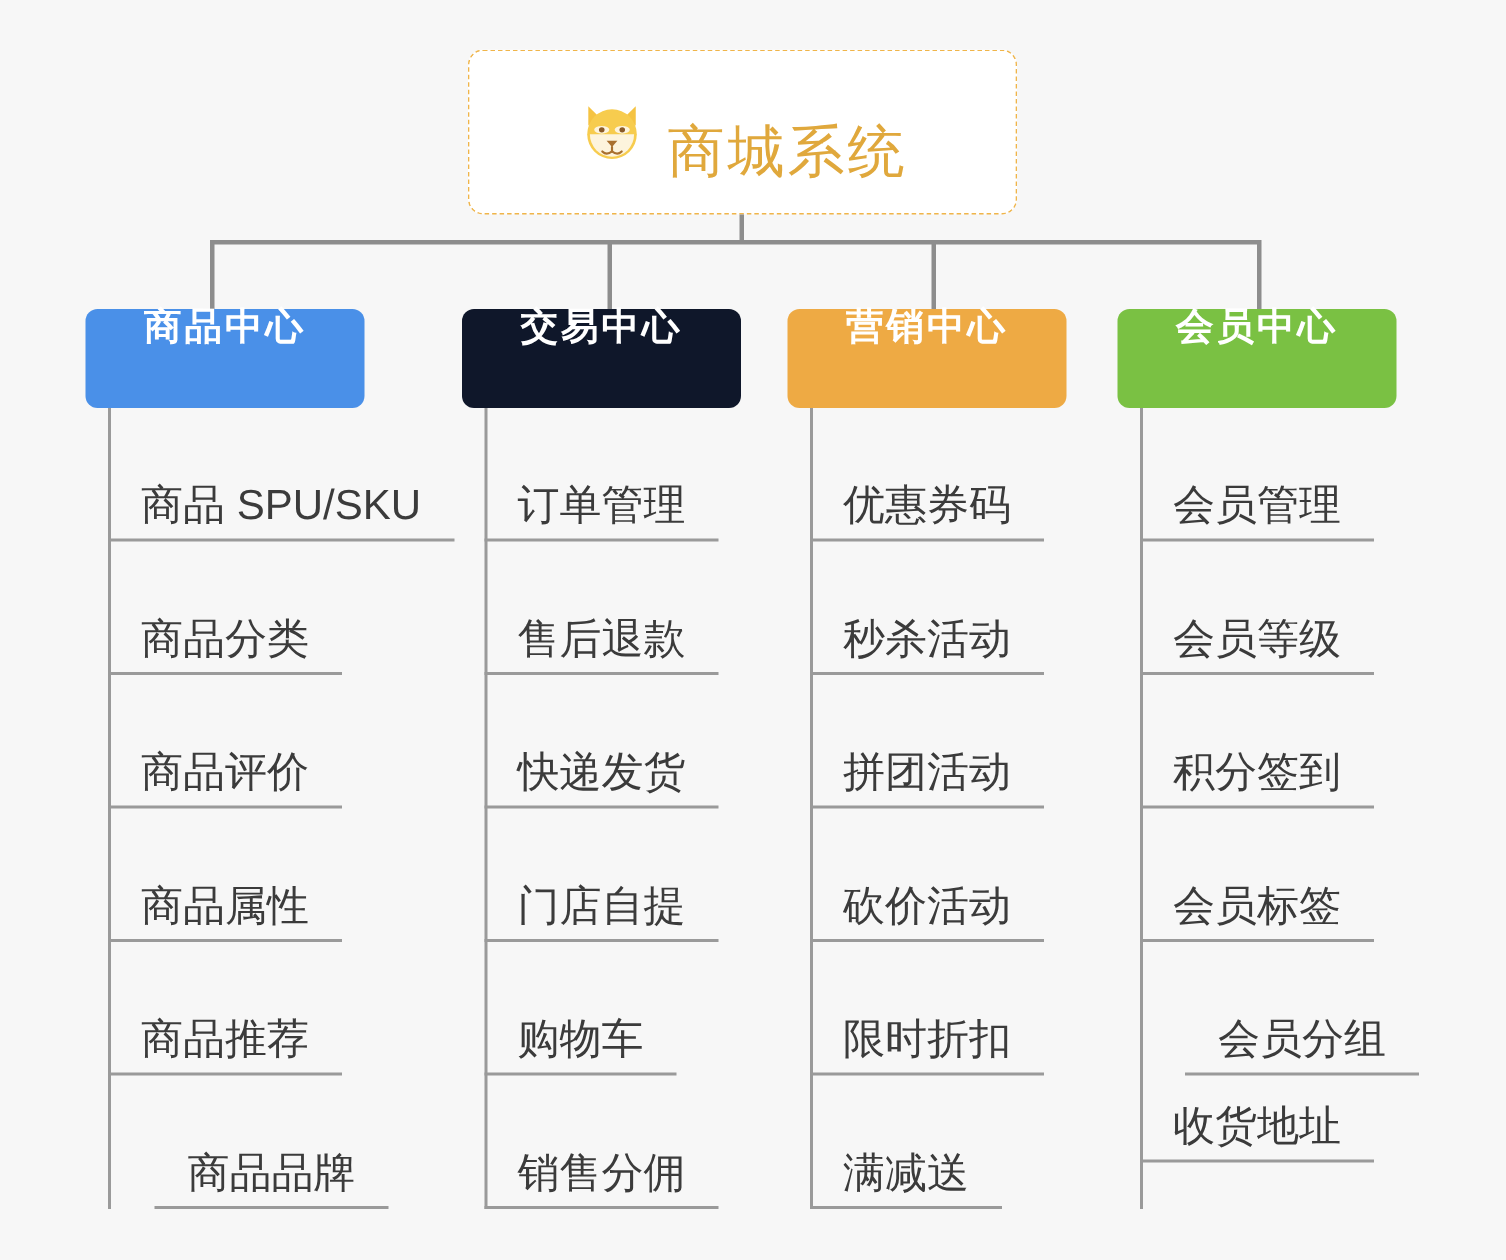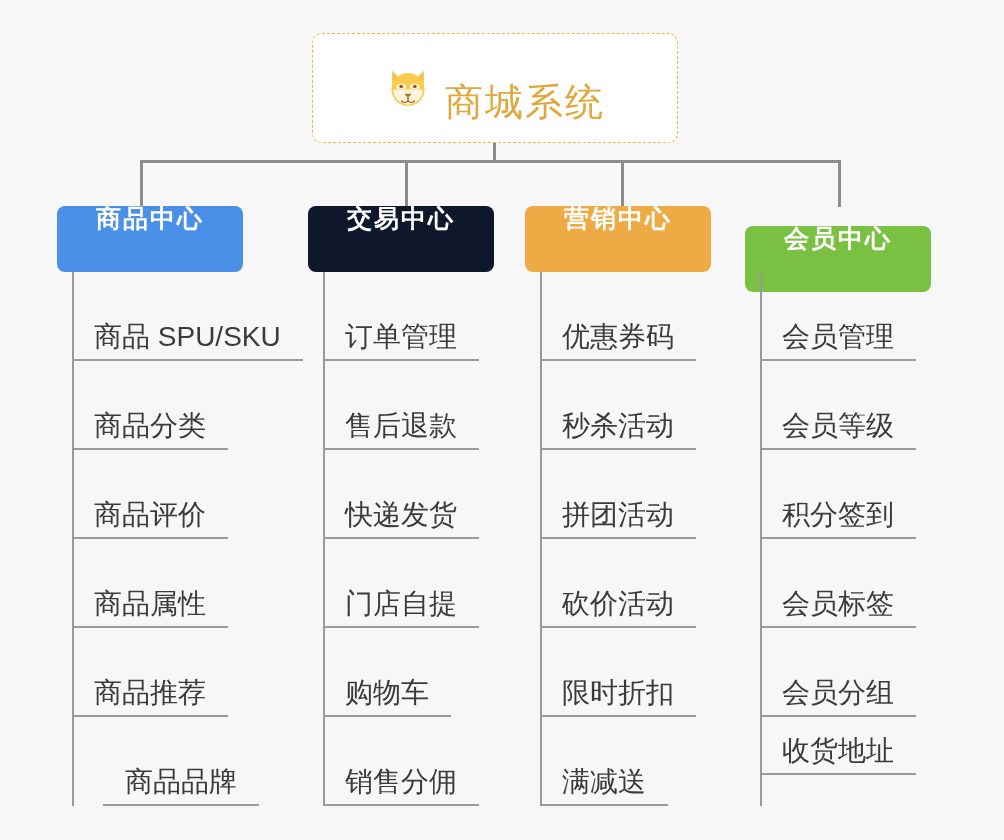--- a/index.html
+++ b/index.html
@@ -143,21 +143,21 @@
 
   <div class="cat-box" style="left: 57px; width: 186px; background: rgb(74, 144, 232);">
     <span class="cat-label">商品中心</span>
   </div>
   <div class="cat-box" style="left: 308px; width: 186px; background: #0f172a;">
     <span class="cat-label">交易中心</span>
   </div>
   <div class="cat-box" style="left: 525px; width: 186px; background: rgb(238, 170, 68);">
     <span class="cat-label">营销中心</span>
   </div>
-  <div class="cat-box" style="left: 745px; width: 186px; background: rgb(122, 193, 67); margin-top: 20px;">
+  <div class="cat-box" style="left: 745px; width: 186px; background: rgb(122, 193, 67);">
     <span class="cat-label">会员中心</span>
   </div>
 
   <div class="branch" style="left:72px;">
     <div class="spine" style="height:534px;"></div>
   </div>
   <div class="branch" style="left:323px;">
     <div class="spine" style="height:534px;"></div>
   </div>
   <div class="branch" style="left:540px;">
@@ -227,21 +227,21 @@
       </div>
       <div class="leaf" style="position: absolute; left: 760px; top: 361px;">
         <div class="leaf-inner"><span class="leaf-label">会员等级</span></div>
       </div>
       <div class="leaf" style="position: absolute; left: 760px; top: 450px;">
         <div class="leaf-inner"><span class="leaf-label">积分签到</span></div>
       </div>
       <div class="leaf" style="position: absolute; left: 760px; top: 539px;">
         <div class="leaf-inner"><span class="leaf-label">会员标签</span></div>
       </div>
-      <div class="leaf" style="position: absolute; left: 760px; top: 628px;">
+      <div class="leaf" style="position: absolute; left: 790px; top: 628px;">
         <div class="leaf-inner"><span class="leaf-label">会员分组</span></div>
       </div>
       <div class="leaf" style="position: absolute; left: 760px; top: 686px; text-decoration: underline;">
         <div class="leaf-inner"><span class="leaf-label">收货地址</span></div>
       </div>
     </div>
 
 </div>
 
 </body></html>

